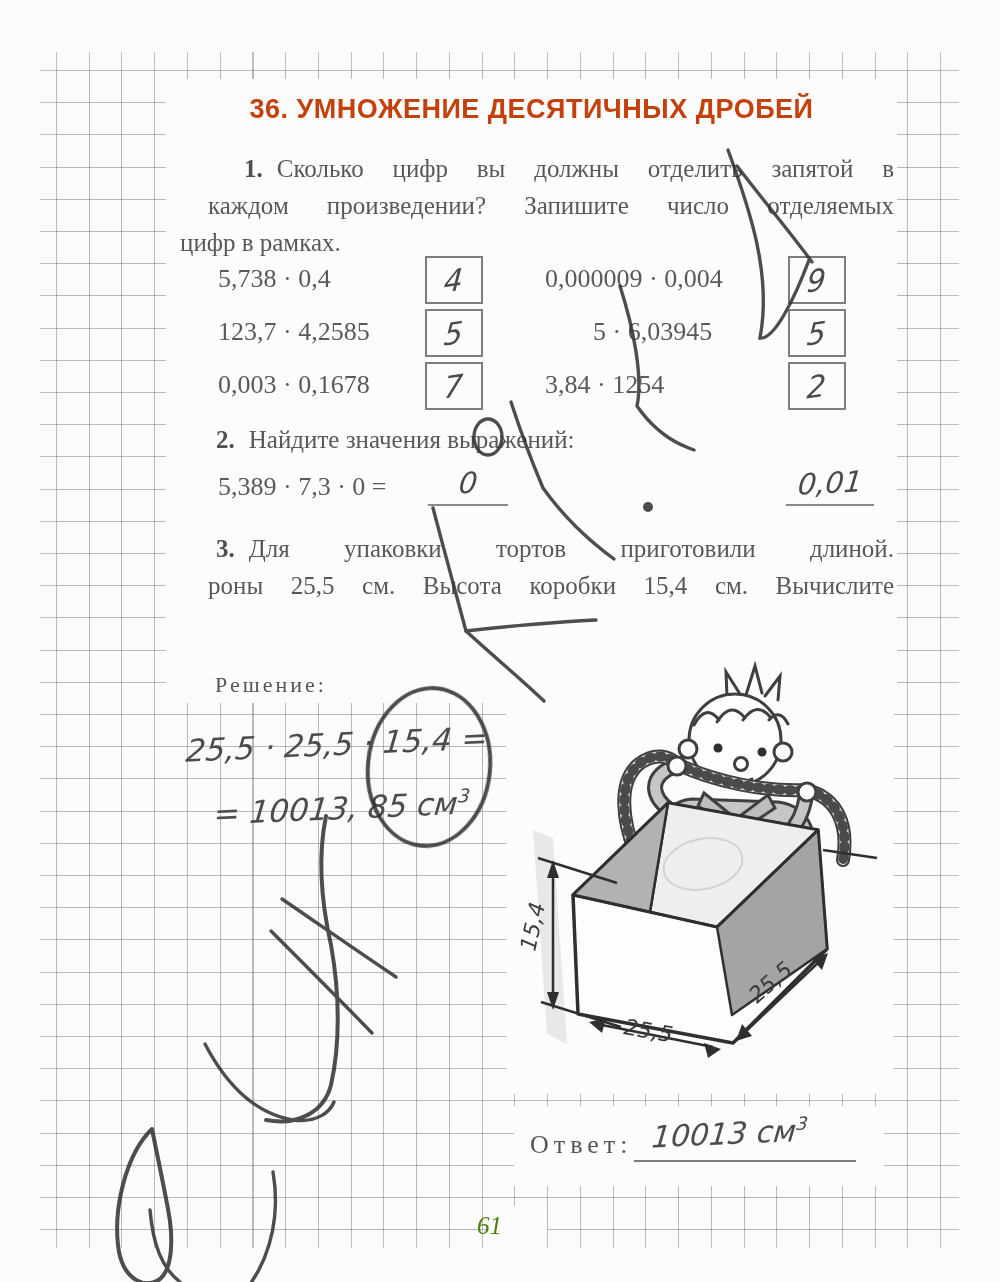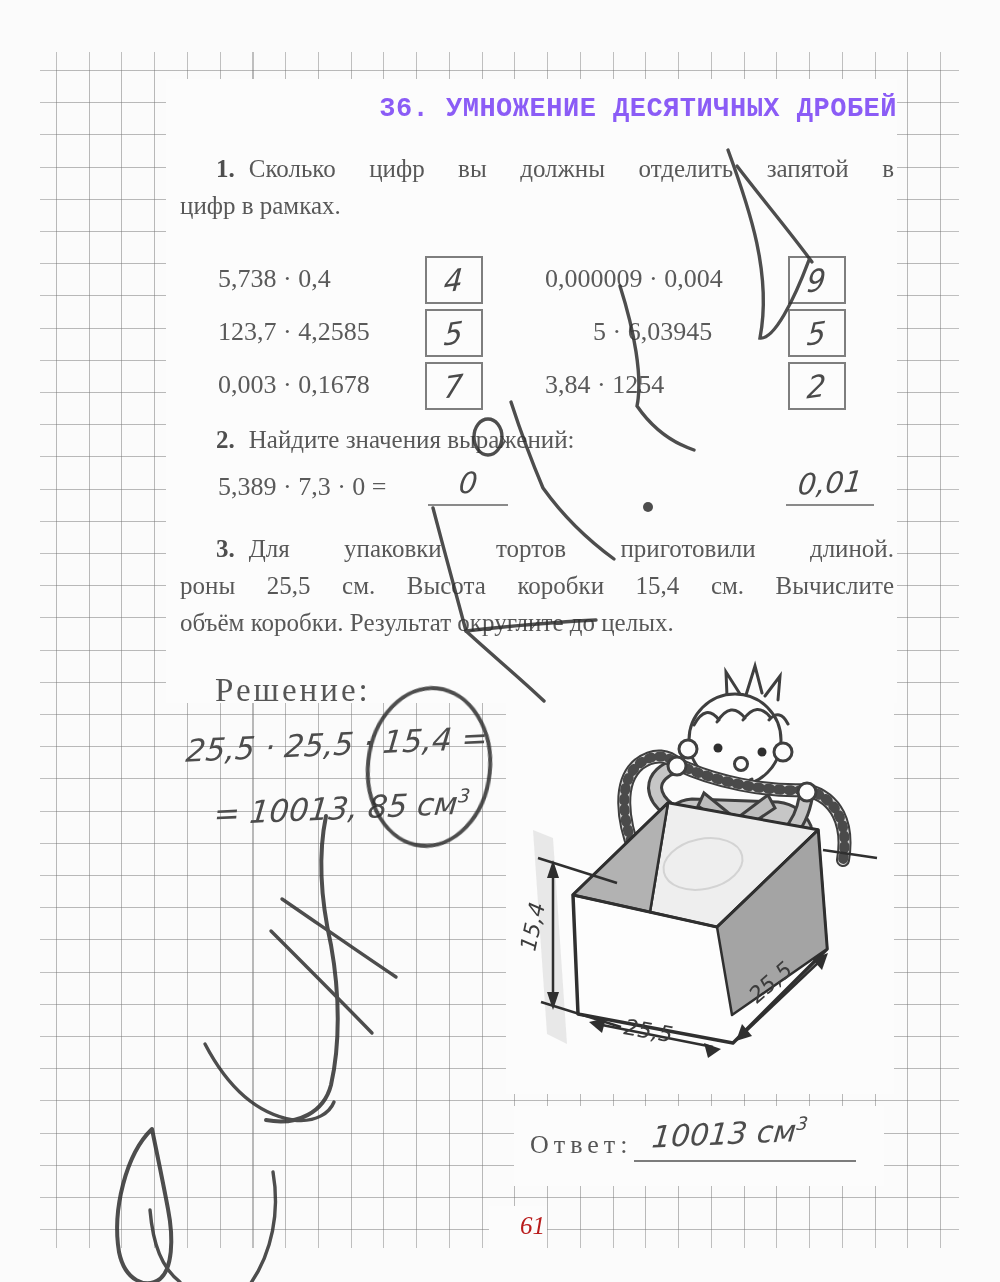--- a/index.html
+++ b/index.html
@@ -8,45 +8,45 @@
   
   .grid{position:absolute;background-image:
     repeating-linear-gradient(to right, rgba(118,118,118,.50) 0 1px, transparent 1px 32.75px),
     repeating-linear-gradient(to bottom, rgba(118,118,118,.50) 0 1px, transparent 1px 32.2px);}
   .grid-v{position:absolute;background-image:
     repeating-linear-gradient(to right, rgba(118,118,118,.45) 0 1px, transparent 1px 32.75px);}
   .grid-h{position:absolute;background-image:
     repeating-linear-gradient(to bottom, rgba(118,118,118,.45) 0 1px, transparent 1px 32.2px);}
   .wblock{position:absolute;background:#fcfcfc;}
   
-  .title{position:absolute;left:166px;top:94px;width:731px;text-align:right;
-    font-family:Liberation Mono, monospace;font-weight:bold;font-size:27px;
-    color:#8b5cf6;letter-spacing:.5px;}
+  .title{position:absolute;left:166px;top:94px;width:731px;text-align:center;
+    font-family:Liberation Sans, sans-serif;font-weight:bold;font-size:27px;
+    color:#c2410c;letter-spacing:.5px;}
   .para{position:absolute;left:180px;width:714px;font-size:25px;color:#585858;}
-  .jline{text-align:justify;text-align-last:justify;height:37px;line-height:37px;white-space:nowrap;}
+  .jline{text-align:justify;text-align-last:justify;height:37px;line-height:37px;white-space:nowrap;margin-left:28px;}
   .jline2{text-align:justify;text-align-last:justify;height:37px;line-height:37px;}
   .jlast{text-align:left;height:37px;line-height:37px;}
   .pnum{font-weight:bold;color:#4e4e4e;margin-right:14px;}
   .indent{padding-left:36px;}
   .mrow{position:absolute;left:0;top:0;width:824px;height:48px;}
   .expr{position:absolute;top:6px;font-size:26px;color:#5a5a5a;white-space:nowrap;}
   .ansbox{position:absolute;top:-2px;width:54px;height:44px;border:2px solid #7e7e7e;
     display:flex;align-items:center;justify-content:center;background:#fcfcfc;}
   .uline{position:absolute;top:0px;height:38px;border-bottom:2px solid #8a8a8a;
     text-align:center;display:inline-block;}
   
   .hw{font-family:"DejaVu Sans",sans-serif;font-style:italic;color:#4a4a4a;
     display:inline-block;transform:rotate(-3deg) skewX(-9deg);}
   .digit{font-size:30px;transform:rotate(-8deg) skewX(-12deg);}
   .hwans{font-size:29px;line-height:34px;}
   .hwline{position:absolute;font-family:"DejaVu Sans",sans-serif;font-style:italic;
     color:#4c4c4c;white-space:nowrap;transform:rotate(-2.5deg) skewX(-8deg);}
   .hwsup{font-size:.6em;vertical-align:super;}
-  .labelsp{position:absolute;font-size:33px;color:#555;letter-spacing:3px;}
-  .pagenum{position:absolute;left:520px;top:1212px;font-size:25px;font-style:italic;color:#b91c1c;}
+  .labelsp{position:absolute;font-size:22px;color:#555;letter-spacing:3px;}
+  .pagenum{position:absolute;left:477px;top:1212px;font-size:25px;font-style:italic;color:#4d7c0f;}
   svg{position:absolute;}
   .noptr{pointer-events:none;}
 </style>
 </head>
 <body>
 
 <div class="grid" style="left:56px;top:70px;width:885px;height:1160px;"></div>
 <div class="grid-v" style="left:56px;top:52px;width:885px;height:18px;"></div>
 <div class="grid-v" style="left:56px;top:1230px;width:885px;height:18px;"></div>
 <div class="grid-h" style="left:40px;top:70px;width:16px;height:1160px;"></div>
@@ -54,20 +54,21 @@
 
 <div class="wblock" style="left:166px;top:79px;width:731px;height:624px;"></div>
 <div class="wblock" style="left:506px;top:646px;width:388px;height:448px;"></div>
 <div class="wblock" style="left:514px;top:1106px;width:370px;height:80px;"></div>
 <div class="wblock" style="left:489px;top:1206px;width:58px;height:44px;"></div>
 
 <div class="title">36. УМНОЖЕНИЕ ДЕСЯТИЧНЫХ ДРОБЕЙ</div>
 
 <div class="para" style="top:150px;">
   <div class="jline indent"><span class="pnum">1.</span><span>Сколько цифр вы должны отделить запятой в</span></div>
+  <div class="jline">каждом произведении? Запишите число отделяемых</div>
   <div class="jlast">цифр в рамках.</div>
 </div>
 
 <div class="mrow" style="top:258px;">
   <span class="expr" style="left:218px;">5,738 · 0,4</span>
   <span class="ansbox" style="left:425px;">
       <span class="hw digit">4</span>
     </span>
   <span class="expr" style="left:545px;">0,000009 · 0,004</span>
   <span class="ansbox" style="left:788px;">
@@ -100,21 +101,20 @@
 </div>
 <div class="mrow" style="top:466px;">
   <span class="expr" style="left:218px;">5,389 · 7,3 · 0 =</span>
   <span class="uline" style="left:428px;width:80px;"><span class="hw hwans">0</span></span>
   <span class="uline" style="left:786px;width:88px;"><span class="hw hwans">0,01</span></span>
 </div>
 
 <div class="para" style="top:530px;">
   <div class="jline2 indent"><span class="pnum">3.</span><span>Для  упаковки  тортов  приготовили  длиной.</span></div>
   <div class="jline">роны 25,5 см. Высота коробки 15,4 см. Вычислите</div>
-  <div class="jlast">объём коробки. Результат округлите до целых.</div>
 </div>
 <div class="labelsp" style="left:215px;top:672px;">Решение:</div>
 
 <div class="hwline" style="left:186px;top:726px;font-size:31px;">25,5 · 25,5 · 15,4 =</div>
 <div class="hwline" style="left:214px;top:790px;font-size:31px;"><span>= 10013, 85 см</span><span class="hwsup">3</span></div>
 
 <div class="labelsp" style="left:530px;top:1130px;font-size:26px;letter-spacing:5px;">Ответ:</div>
 <div class="abs" style="left:634px;top:1160px;width:222px;border-bottom:2px solid #7c7c7c;"></div>
 <div class="hwline" style="left:652px;top:1116px;font-size:30px;"><span>10013 см</span><span class="hwsup">3</span></div>
 

